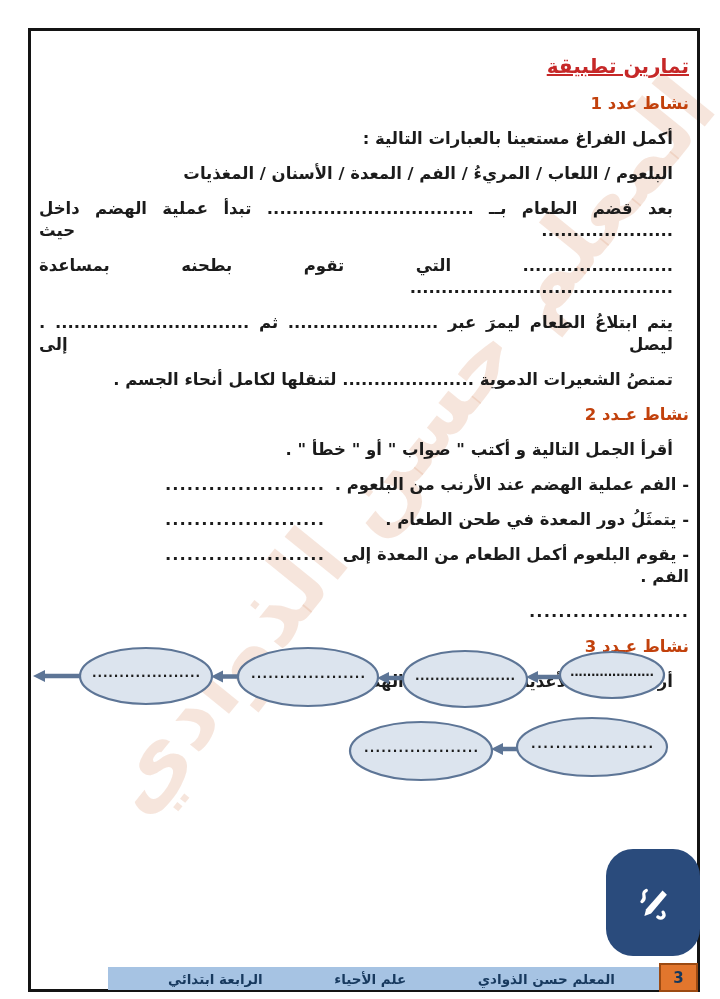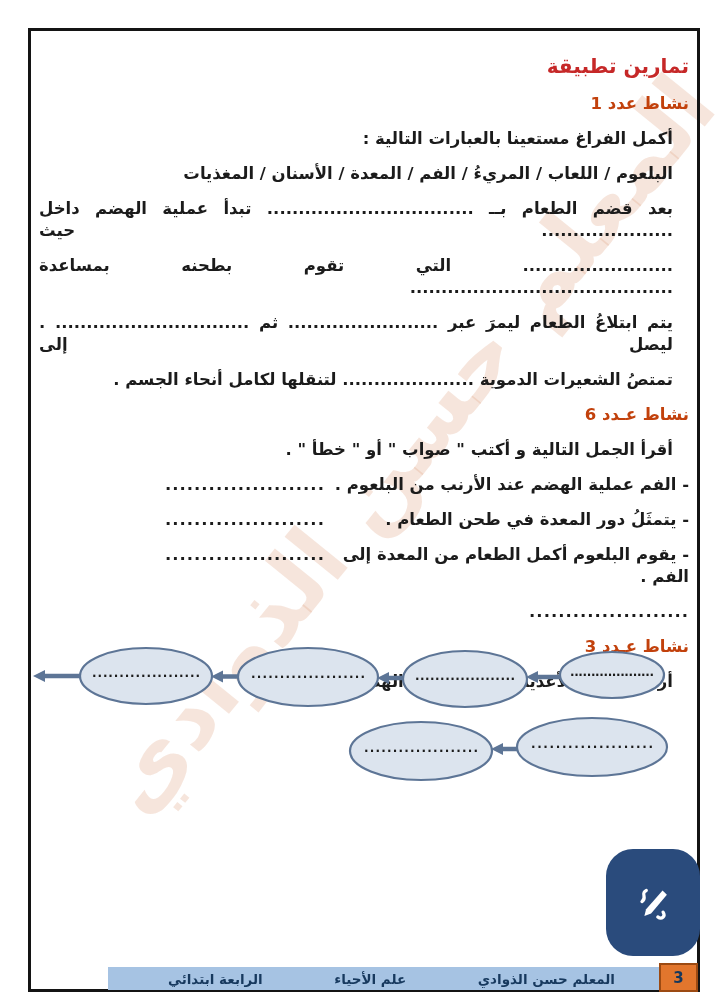--- a/index.html
+++ b/index.html
@@ -8,21 +8,21 @@
   
   .watermark{position:absolute;left:-35px;top:425px;width:830px;text-align:center;
         font-size:90px;font-weight:bold;white-space:nowrap;color:rgba(226,168,138,0.30);
         transform:rotate(-51deg);pointer-events:none;z-index:0;}
   
   .frame{position:absolute;left:28px;top:28px;width:672px;height:964px;
         border:3px solid #141414;box-sizing:border-box;z-index:1;}
   .content{direction:rtl;text-align:right;padding:22px 8px 0 8px;
         font-size:16.5px;font-weight:bold;color:#1b1b1b;line-height:22px;}
   .title{margin:0 0 14px 0;font-size:20px;line-height:26px;color:#c62828;
-        font-weight:bold;}
+        text-decoration:underline;font-weight:bold;}
   .heading{margin:0 0 13px 0;font-size:16.5px;line-height:22px;color:#c2410c;font-weight:bold;}
   .content p{margin:0 16px 13px 0;}
   .fill{text-align:justify;text-align-last:justify;}
   .mt6{margin-top:6px !important;}
   .stmt{display:flex;justify-content:space-between;align-items:baseline;
         margin:0 0 13px 0;padding-left:126px;}
   .stmt .dots{letter-spacing:1px;}
   
   .diagram{position:absolute;left:0;top:594px;width:666px;height:200px;}
   
@@ -52,21 +52,21 @@
       <h1 class="title">تمارين تطبيقة</h1>
 
       <h2 class="heading">نشاط عدد 1</h2>
       <p>أكمل الفراغ مستعينا بالعبارات التالية :</p>
       <p>البلعوم / اللعاب / المريءُ / الفم / المعدة / الأسنان / المغذيات</p>
       <p class="fill mt6">بعد قضم الطعام بــ ................................. تبدأ عملية الهضم داخل ..................... حيث</p>
       <p class="fill">........................ التي تقوم بطحنه بمساعدة ..........................................</p>
       <p class="fill">يتم ابتلاعُ الطعام ليمرَ عبر ........................ ثم ............................... . ليصل إلى</p>
       <p>تمتصُ الشعيرات الدموية ..................... لتنقلها لكامل أنحاء الجسم .</p>
 
-      <h2 class="heading">نشاط عـدد 6</h2>
+      <h2 class="heading">نشاط عـدد 2</h2>
       <p>أقرأ الجمل التالية و أكتب " صواب " أو " خطأ " .</p>
 
       <div class="stmt mt6">
         <span>- الفم عملية الهضم عند الأرنب من البلعوم .</span>
         <span class="dots">......................</span>
       </div>
       <div class="stmt">
         <span>- يتمثَلُ دور المعدة في طحن الطعام .</span>
         <span class="dots">......................</span>
       </div>

